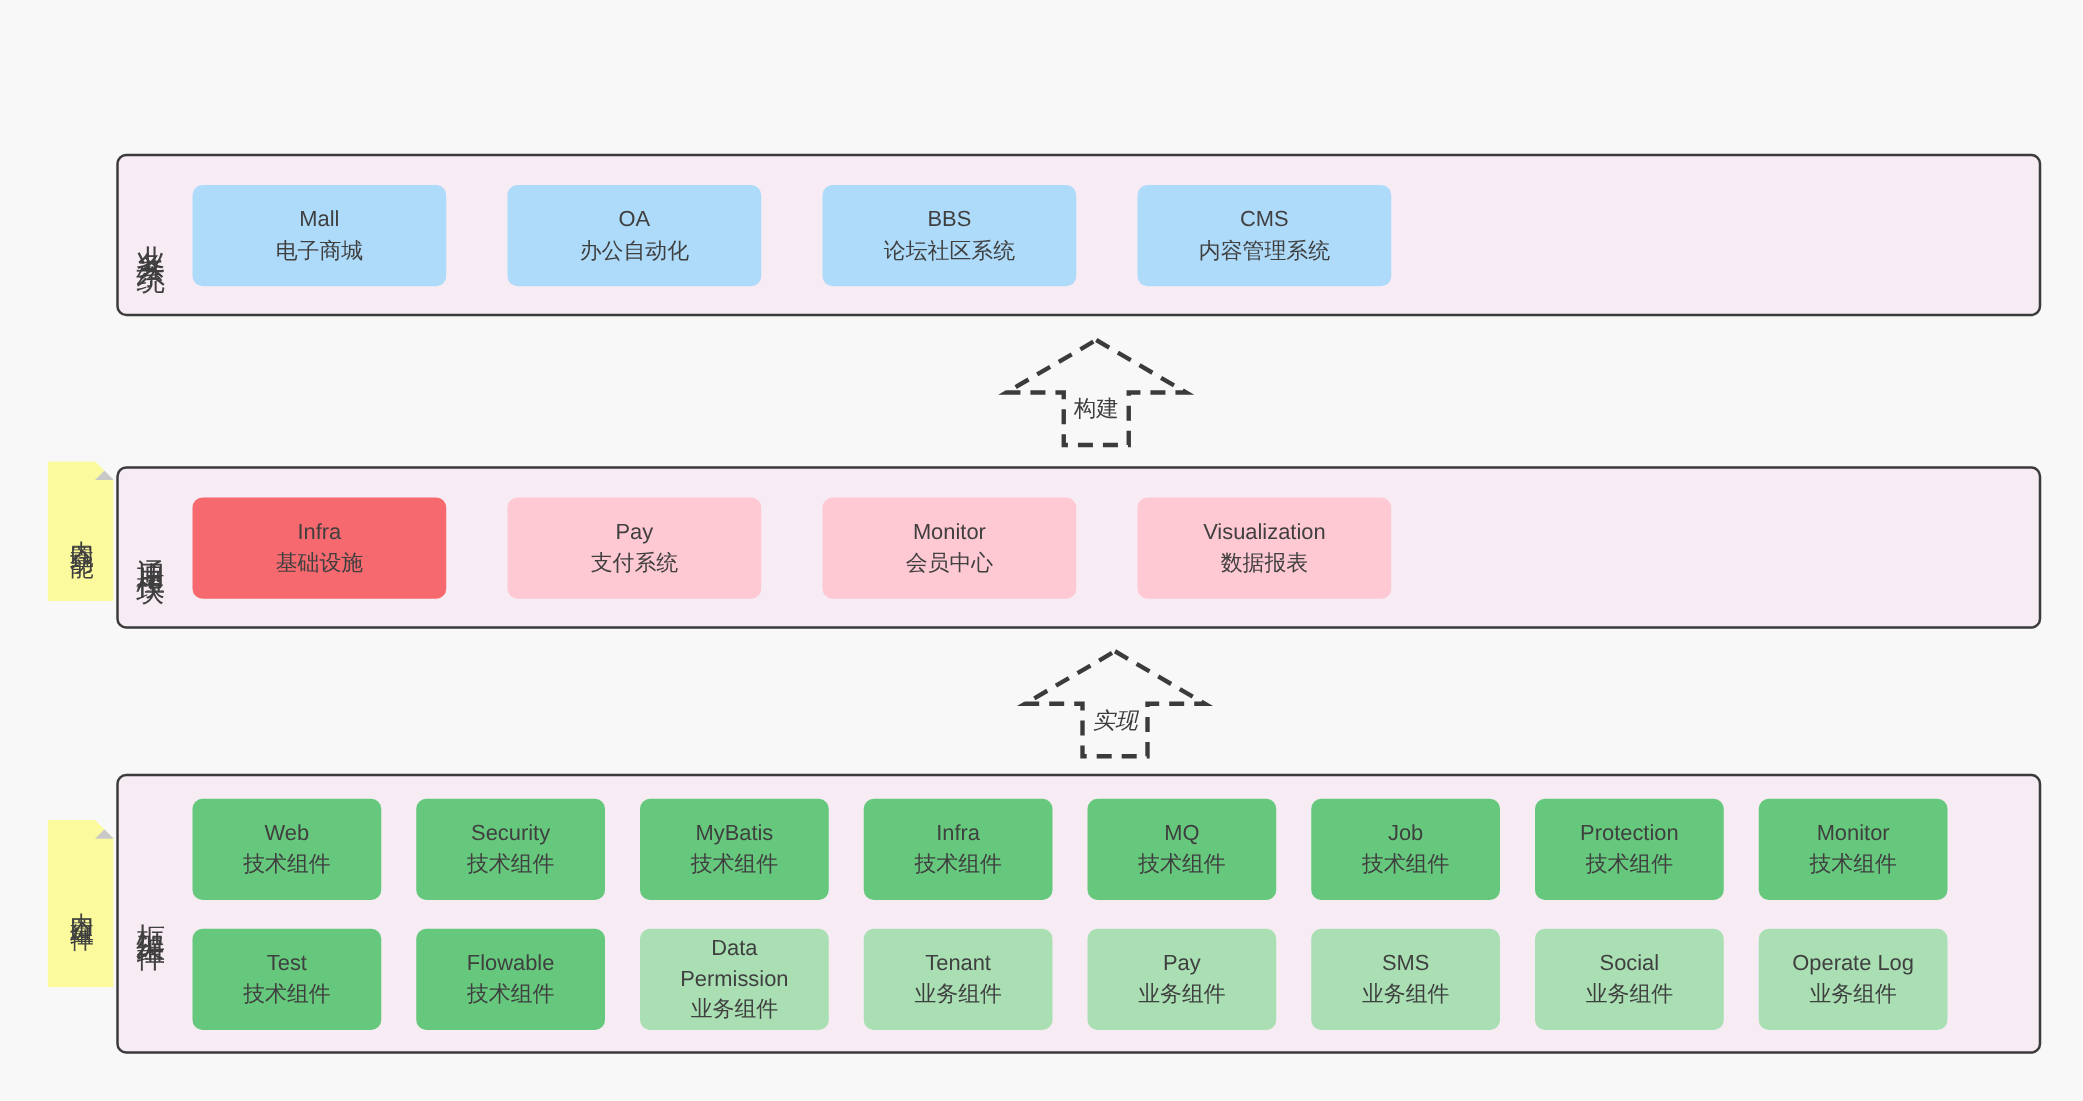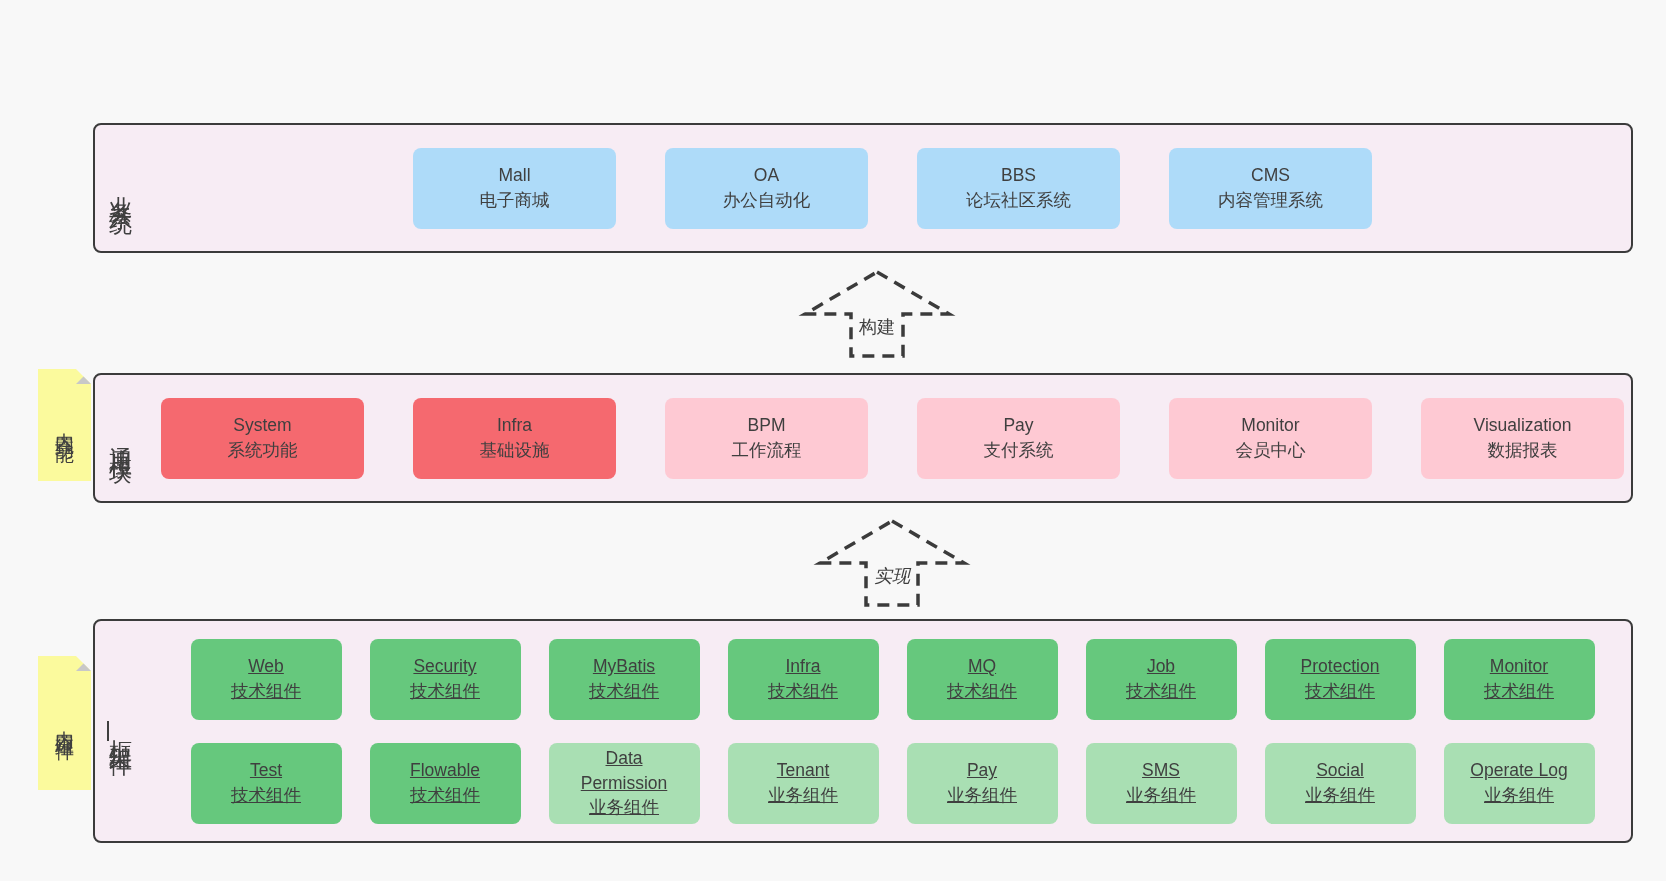--- a/index.html
+++ b/index.html
@@ -24,42 +24,41 @@
     width: 1540px;
     background: var(--layer-bg, #f7ecf4);
     border: 2px solid var(--layer-border, #3b3b3b);
     border-radius: 8px;
     box-sizing: border-box;
     display: flex;
     align-items: stretch;
   }
   .layer-business   { top: 123px; height: 130px; }
   .layer-modules    { top: 373px; height: 130px; }
-  .layer-components { top: 619px; height: 224px; text-decoration: underline; }
+  .layer-components { top: 619px; height: 224px; }
 
   .layer-label {
     width: 53px;
     display: flex;
     align-items: center;
     justify-content: center;
     writing-mode: vertical-rl;
     text-orientation: upright;
     font-size: 23px;
     letter-spacing: 5px;
     color: var(--text, #3f3f3f);
     flex: 0 0 53px;
   }
   .rows {
     flex: 1;
     display: flex;
     flex-direction: column;
     justify-content: center;
     padding-left: 6px;
     gap: 23px;
-    align-items: center;
   }
   .row {
     display: flex;
     align-items: stretch;
   }
   .row-6 { gap: 49px; }
   .row-8 { gap: 28px; }
 
   
   .box {
@@ -171,30 +170,22 @@
     </svg>
     <span class="arrow-label">构建</span>
   </div>
 
   <div class="sticky sticky-modules">内置功能</div>
   <section class="layer layer-modules">
     <div class="layer-label">通用模块</div>
     <div class="rows">
         <div class="row row-6">
           <div class="box v-red">
-            <div class="box-line">System</div>
-            <div class="box-line">系统功能</div>
-          </div>
-          <div class="box v-red">
             <div class="box-line">Infra</div>
             <div class="box-line">基础设施</div>
-          </div>
-          <div class="box v-pink">
-            <div class="box-line">BPM</div>
-            <div class="box-line">工作流程</div>
           </div>
           <div class="box v-pink">
             <div class="box-line">Pay</div>
             <div class="box-line">支付系统</div>
           </div>
           <div class="box v-pink">
             <div class="box-line">Monitor</div>
             <div class="box-line">会员中心</div>
           </div>
           <div class="box v-pink">

